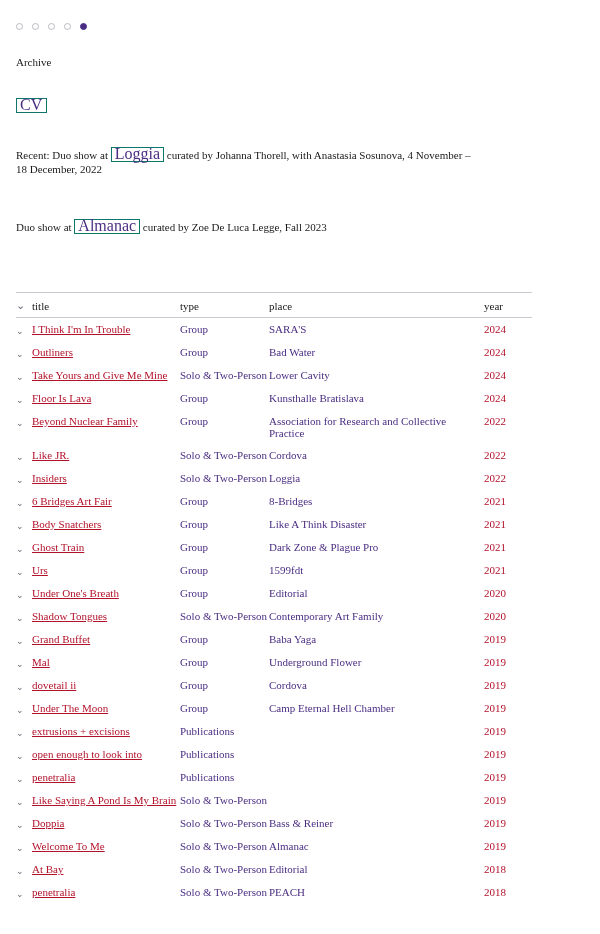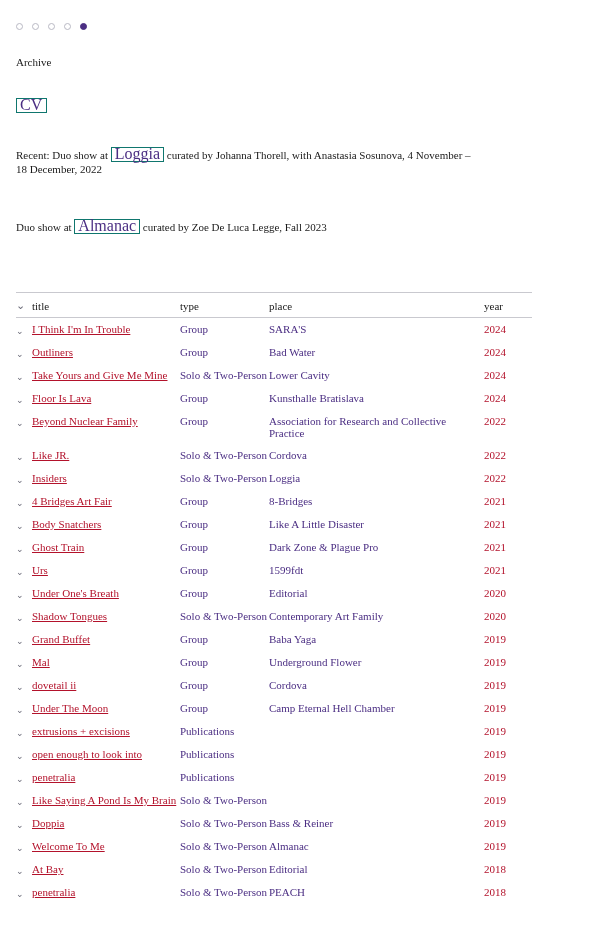--- a/index.html
+++ b/index.html
@@ -225,30 +225,30 @@
           </tr>
           <tr>
             <td><span class="arrow">⌄</span></td>
             <td class="t-title">Insiders</td>
             <td class="t-type">Solo &amp; Two-Person</td>
             <td class="t-place">Loggia</td>
             <td class="t-year">2022</td>
           </tr>
           <tr>
             <td><span class="arrow">⌄</span></td>
-            <td class="t-title">4 Bridges Art Fair</td>
+            <td class="t-title">6 Bridges Art Fair</td>
             <td class="t-type">Group</td>
             <td class="t-place">8-Bridges</td>
             <td class="t-year">2021</td>
           </tr>
           <tr>
             <td><span class="arrow">⌄</span></td>
             <td class="t-title">Body Snatchers</td>
             <td class="t-type">Group</td>
-            <td class="t-place">Like A Little Disaster</td>
+            <td class="t-place">Like A Think Disaster</td>
             <td class="t-year">2021</td>
           </tr>
           <tr>
             <td><span class="arrow">⌄</span></td>
             <td class="t-title">Ghost Train</td>
             <td class="t-type">Group</td>
             <td class="t-place">Dark Zone &amp; Plague Pro</td>
             <td class="t-year">2021</td>
           </tr>
           <tr>

